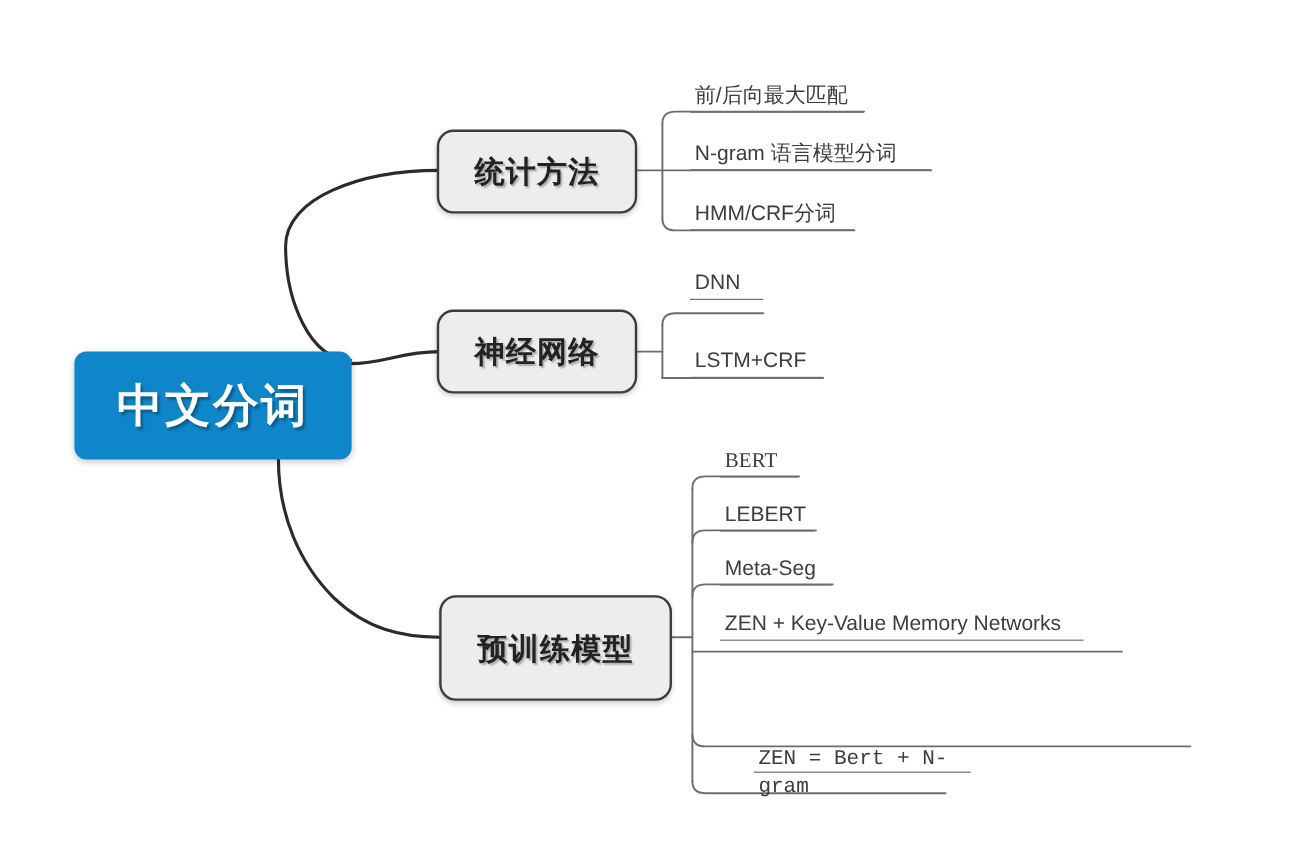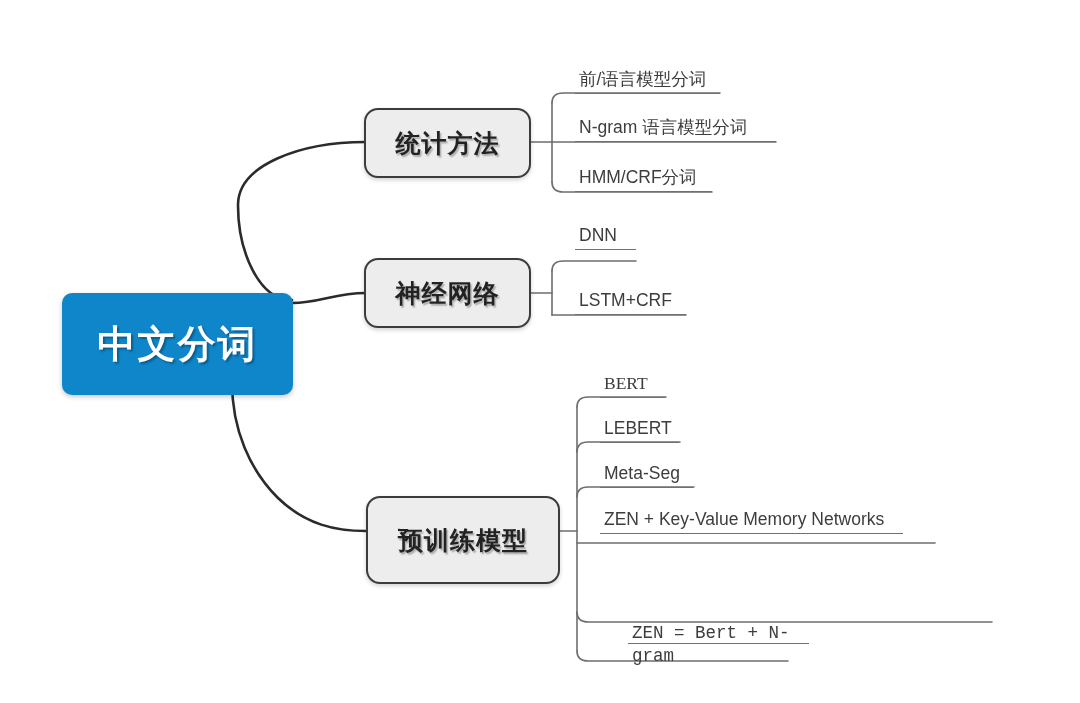--- a/index.html
+++ b/index.html
@@ -121,30 +121,30 @@
       <path d="M 577 407 L 577 651"></path>
       <path d="M 577 407 C 577 400 581 397 588 397 L 666 397"></path>
       <path d="M 577 452 C 577 445 581 442 588 442 L 680 442"></path>
       <path d="M 577 497 C 577 490 581 487 588 487 L 694 487"></path>
       <path d="M 577 543 L 935 543"></path>
       <path d="M 577 612 C 577 619 581 622 588 622 L 992 622"></path>
       <path d="M 577 651 C 577 658 581 661 588 661 L 788 661"></path>
     </g>
   </svg>
 
-  <div class="root-node" style="left:62px; top:293px; width:231px; height:102px;">
+  <div class="root-node" style="left:62px; top:293px; width:231px; height:90px;">
     <span class="root-label">中文分词</span>
   </div>
 
   <div class="branch-node" style="left:364px; top:108px; width:167px; height:70px;">
     <span class="branch-label">统计方法</span>
   </div>
 
   <div class="leaf-node" style="left:575px; top:68px; width:148px; height:26px;">
-    <span class="leaf-label">前/语言模型分词</span>
+    <span class="leaf-label">前/后向最大匹配</span>
     <span class="leaf-underline" style="width:145px;"></span>
   </div>
 
   <div class="leaf-node" style="left:575px; top:116px; width:204px; height:26px;">
     <span class="leaf-label">N-gram 语言模型分词</span>
     <span class="leaf-underline" style="width:201px;"></span>
   </div>
 
   <div class="leaf-node" style="left:575px; top:166px; width:140px; height:26px;">
     <span class="leaf-label">HMM/CRF分词</span>

